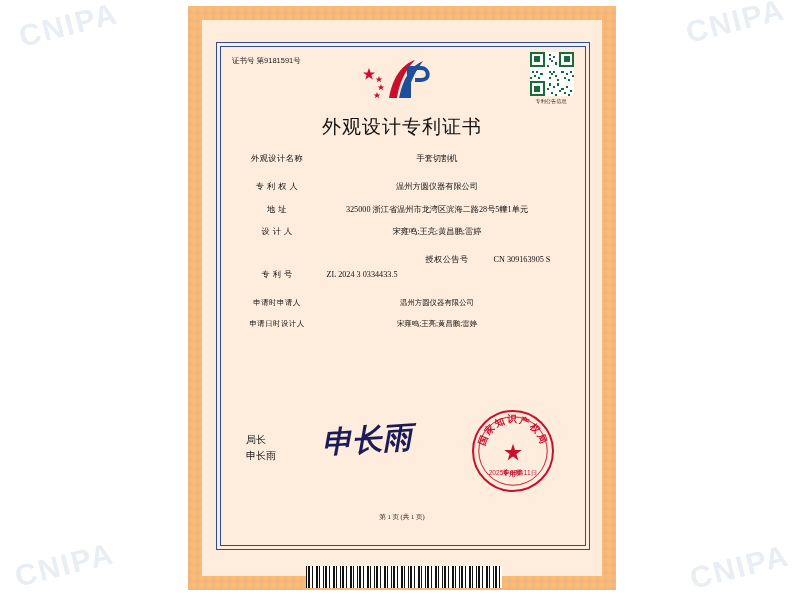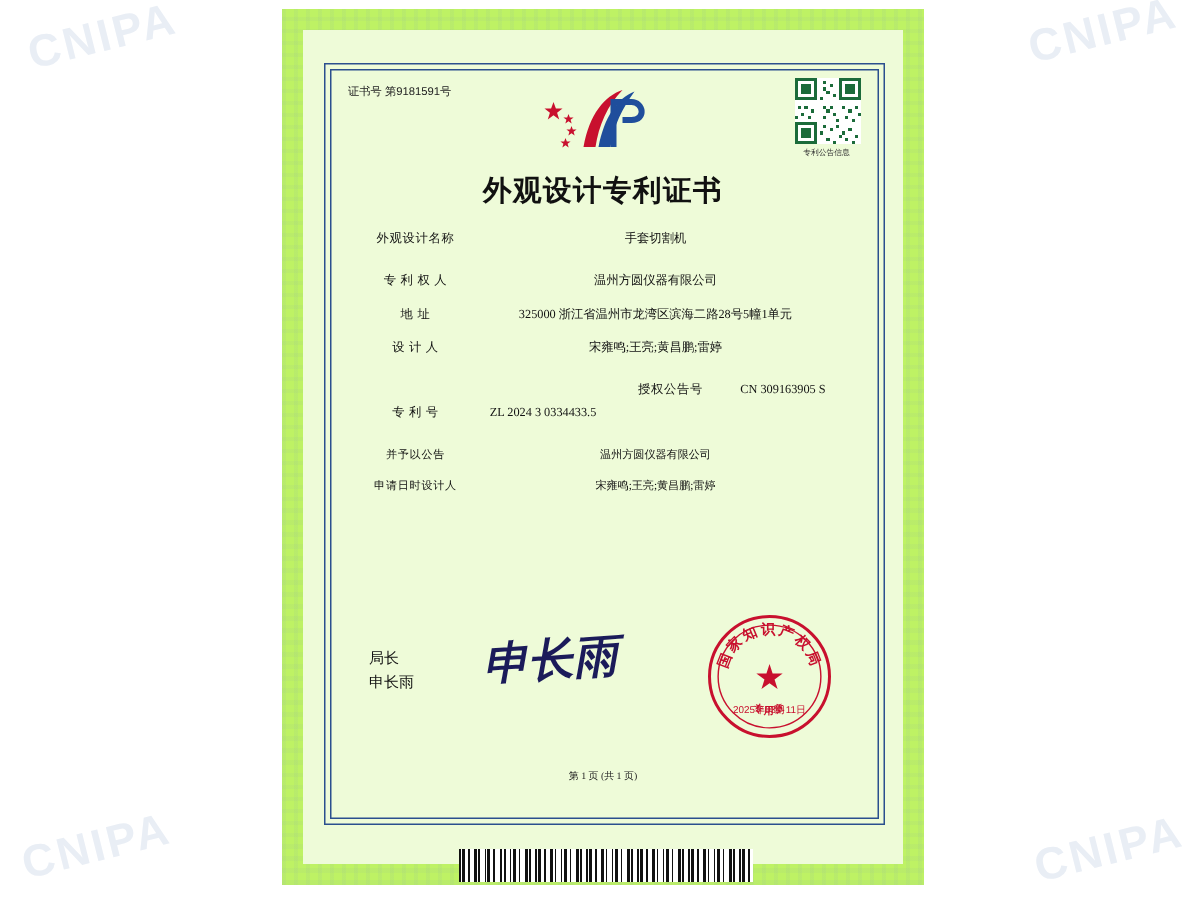--- a/index.html
+++ b/index.html
@@ -17,21 +17,21 @@
     font-weight:700;letter-spacing:2px;user-select:none;
   }
   .wm-tl{left:18px;top:8px;font-size:30px;transform:rotate(-14deg);}
   .wm-tr{right:14px;top:4px;font-size:30px;transform:rotate(-14deg);}
   .wm-bl{left:14px;bottom:18px;font-size:30px;transform:rotate(-14deg);}
   .wm-br{right:10px;bottom:16px;font-size:30px;transform:rotate(-14deg);}
 
   
   .sheet{
     position:absolute;left:188px;top:6px;width:428px;height:584px;
-    background:#bef264;
+    background:#fdba74;
   }
   
   .orn{
     position:absolute;left:0;top:0;right:0;bottom:0;
     background:
       repeating-linear-gradient(90deg, rgba(120,150,200,.10) 0 3px, rgba(255,255,255,0) 3px 8px),
       repeating-linear-gradient(0deg, rgba(120,150,200,.08) 0 3px, rgba(255,255,255,0) 3px 8px);
     opacity:.75;
   }
   .orn::after{
@@ -55,21 +55,21 @@
     font-family:"Liberation Sans",sans-serif;
   }
   
   .logo{position:absolute;left:50%;top:12px;transform:translateX(-50%);width:86px;height:50px;}
   
   .qr{position:absolute;right:14px;top:10px;width:44px;height:44px;}
   .qr-cap{position:absolute;right:4px;top:56px;width:66px;text-align:center;font-size:5.2px;color:#333;font-family:"Liberation Sans",sans-serif;}
 
   .title{
     position:absolute;left:0;right:0;top:72px;text-align:center;
-    font-size:19px;font-weight:700;color:#111;letter-spacing:1px;
+    font-size:19px;font-weight:400;color:#111;letter-spacing:1px;
     font-family:"Liberation Serif","DejaVu Serif",serif;
   }
 
   .fields{position:absolute;left:30px;top:112px;right:22px;text-align:center;}
   .row{display:flex;font-size:8.2px;color:#111;margin-bottom:12.5px;line-height:1.2;}
   .lbl{width:62px;flex:none;letter-spacing:.5px;}
   .val{flex:1;}
   .row2{display:flex;font-size:8.2px;color:#111;margin-bottom:12.5px;line-height:1.2;}
   .c1{width:170px;display:flex;margin-top:15px;}
   .c1 .lbl{width:62px;flex:none;}
@@ -239,21 +239,21 @@
           <div class="c2">
             <div class="lbl">授权公告号</div>
             <div class="val">CN 309163905 S</div>
           </div>
         </div>
 
 
         <div style="height:6px"></div>
 
         <div class="row small">
-          <div class="lbl">并予以公告</div>
+          <div class="lbl">申请时申请人</div>
           <div class="val">温州方圆仪器有限公司</div>
         </div>
 
         <div class="row small">
           <div class="lbl">申请日时设计人</div>
           <div class="val">宋雍鸣;王亮;黄昌鹏;雷婷</div>
         </div>
 
       </div>
 

